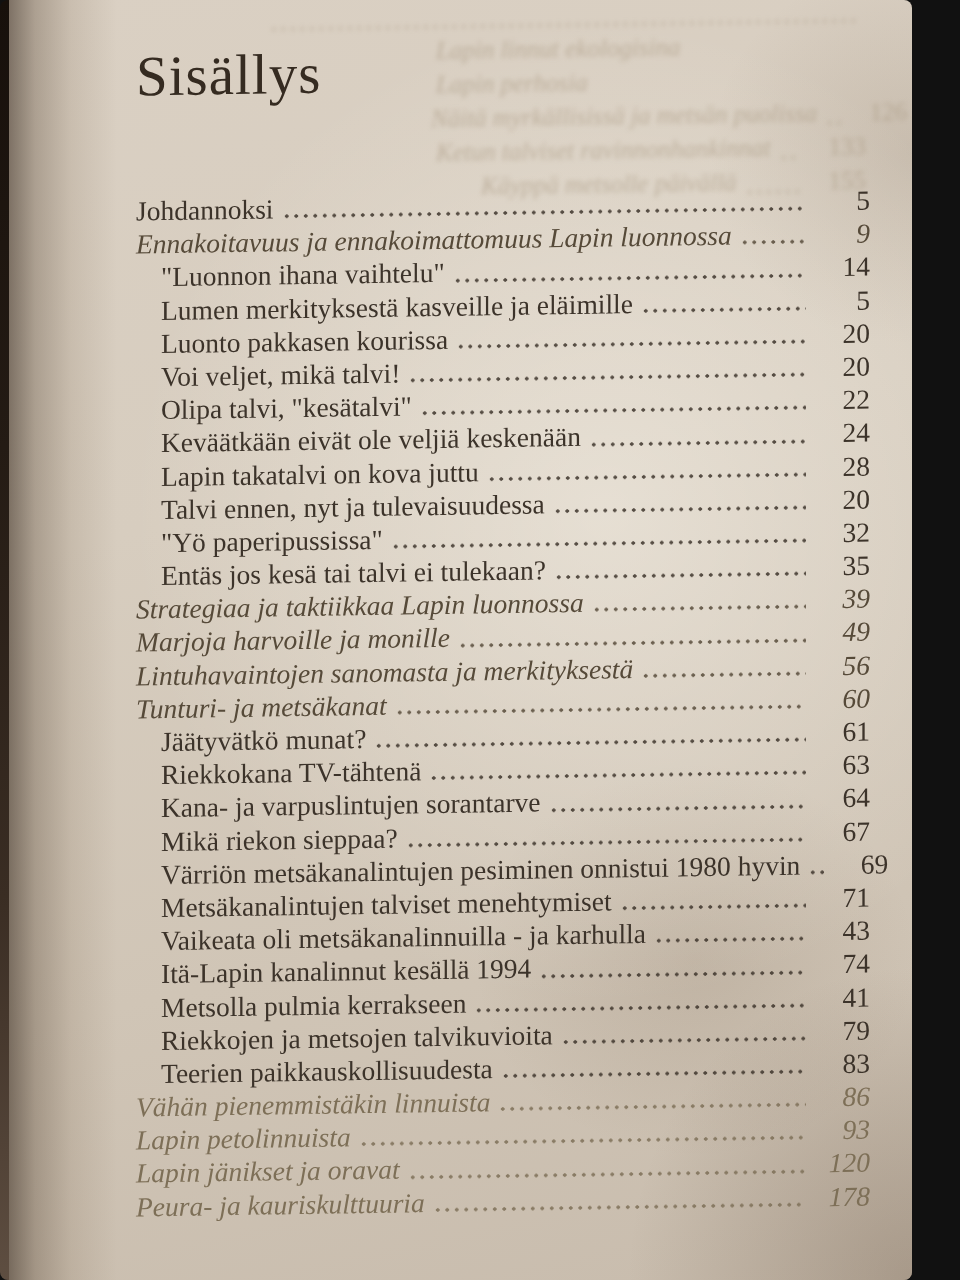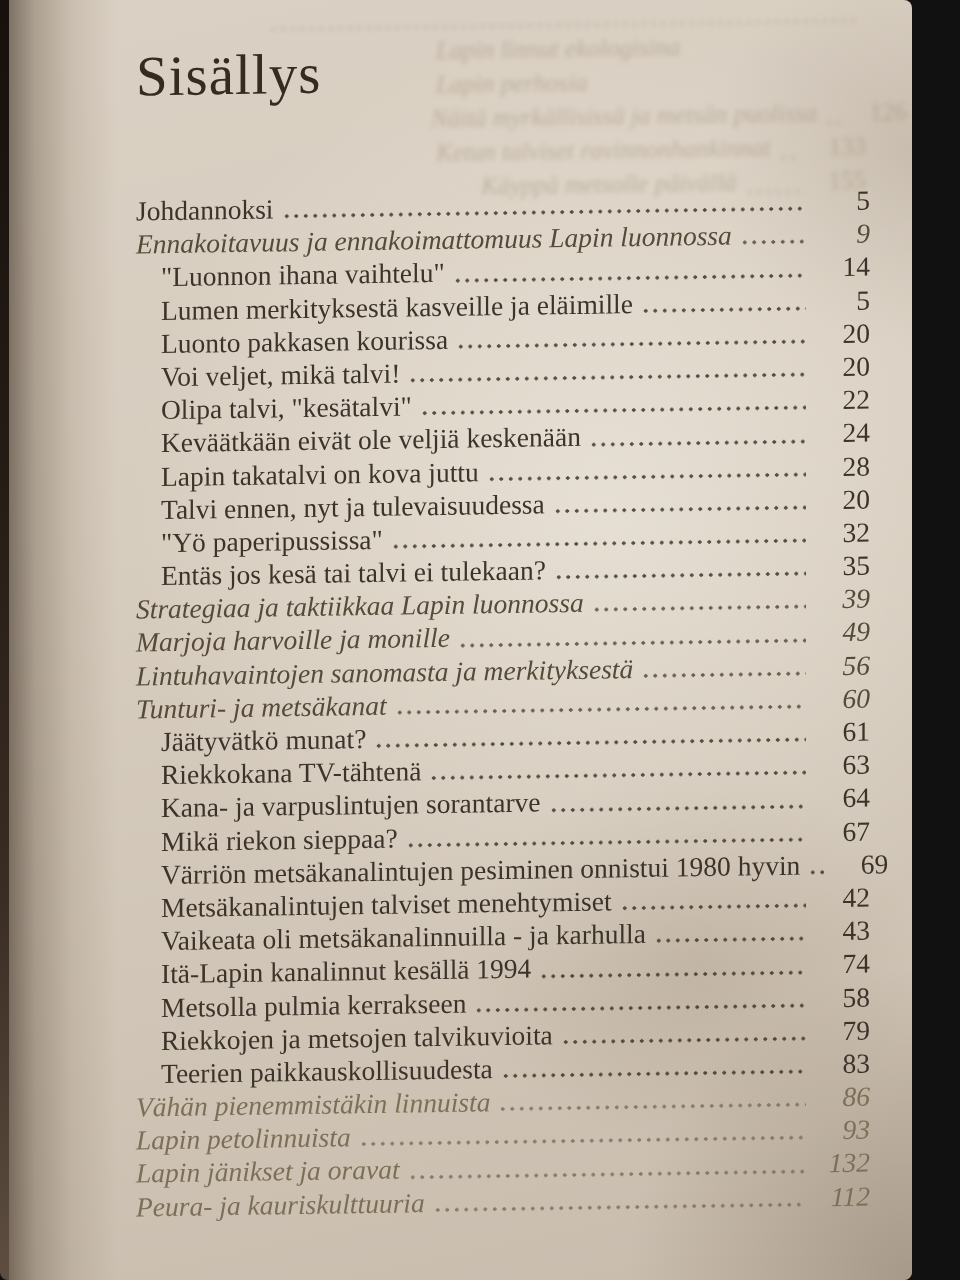--- a/index.html
+++ b/index.html
@@ -202,36 +202,36 @@
           <span class="num">67</span>
         </div>
           <div class="row indent">
           <span class="label">Värriön metsäkanalintujen pesiminen onnistui 1980 hyvin</span>
           <span class="dots"></span>
           <span class="num">69</span>
         </div>
           <div class="row indent">
           <span class="label">Metsäkanalintujen talviset menehtymiset</span>
           <span class="dots"></span>
-          <span class="num">42</span>
+          <span class="num">71</span>
         </div>
           <div class="row indent">
           <span class="label">Vaikeata oli metsäkanalinnuilla - ja karhulla</span>
           <span class="dots"></span>
           <span class="num">43</span>
         </div>
           <div class="row indent">
           <span class="label">Itä-Lapin kanalinnut kesällä 1994</span>
           <span class="dots"></span>
           <span class="num">74</span>
         </div>
           <div class="row indent">
           <span class="label">Metsolla pulmia kerrakseen</span>
           <span class="dots"></span>
-          <span class="num">58</span>
+          <span class="num">41</span>
         </div>
           <div class="row indent">
           <span class="label">Riekkojen ja metsojen talvikuvioita</span>
           <span class="dots"></span>
           <span class="num">79</span>
         </div>
           <div class="row indent">
           <span class="label">Teerien paikkauskollisuudesta</span>
           <span class="dots"></span>
           <span class="num">83</span>
@@ -242,24 +242,24 @@
           <span class="num">86</span>
         </div>
           <div class="row italic light">
           <span class="label">Lapin petolinnuista</span>
           <span class="dots"></span>
           <span class="num">93</span>
         </div>
           <div class="row italic light">
           <span class="label">Lapin jänikset ja oravat</span>
           <span class="dots"></span>
-          <span class="num">132</span>
+          <span class="num">120</span>
         </div>
           <div class="row italic light">
           <span class="label">Peura- ja kauriskulttuuria</span>
           <span class="dots"></span>
-          <span class="num">112</span>
+          <span class="num">178</span>
         </div>
         </div>
 
     </div>
   </div>
 </div>
 
 </body></html>

